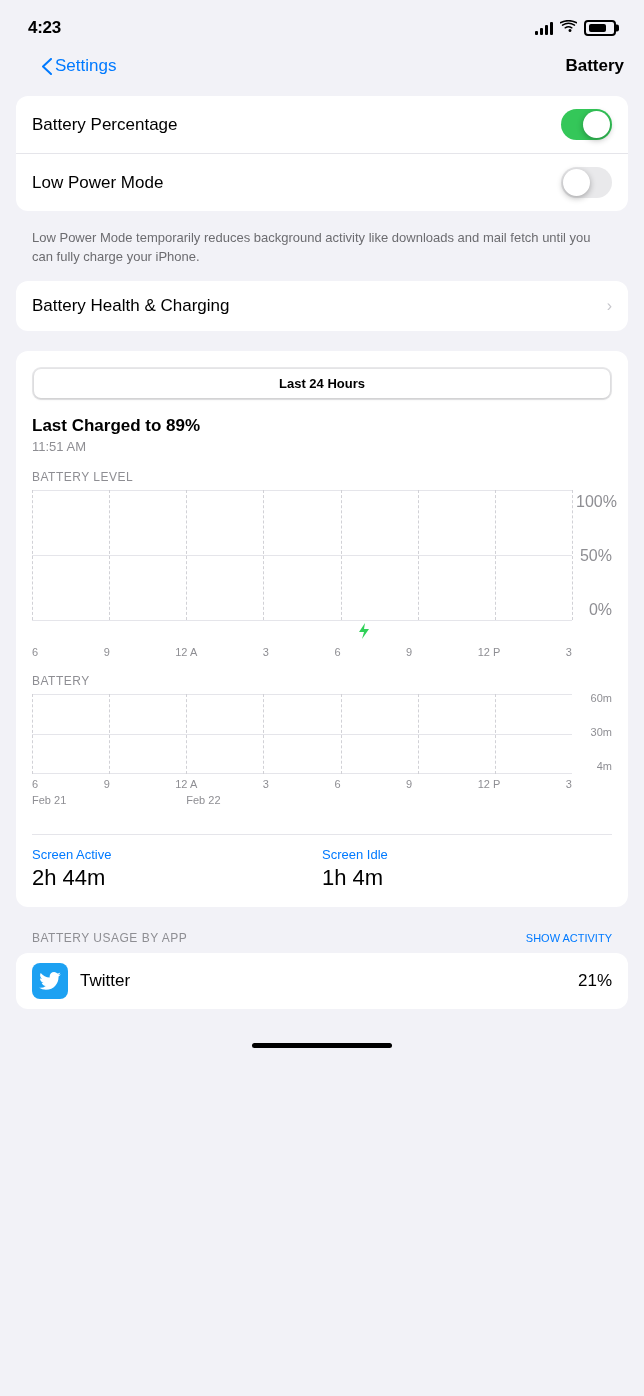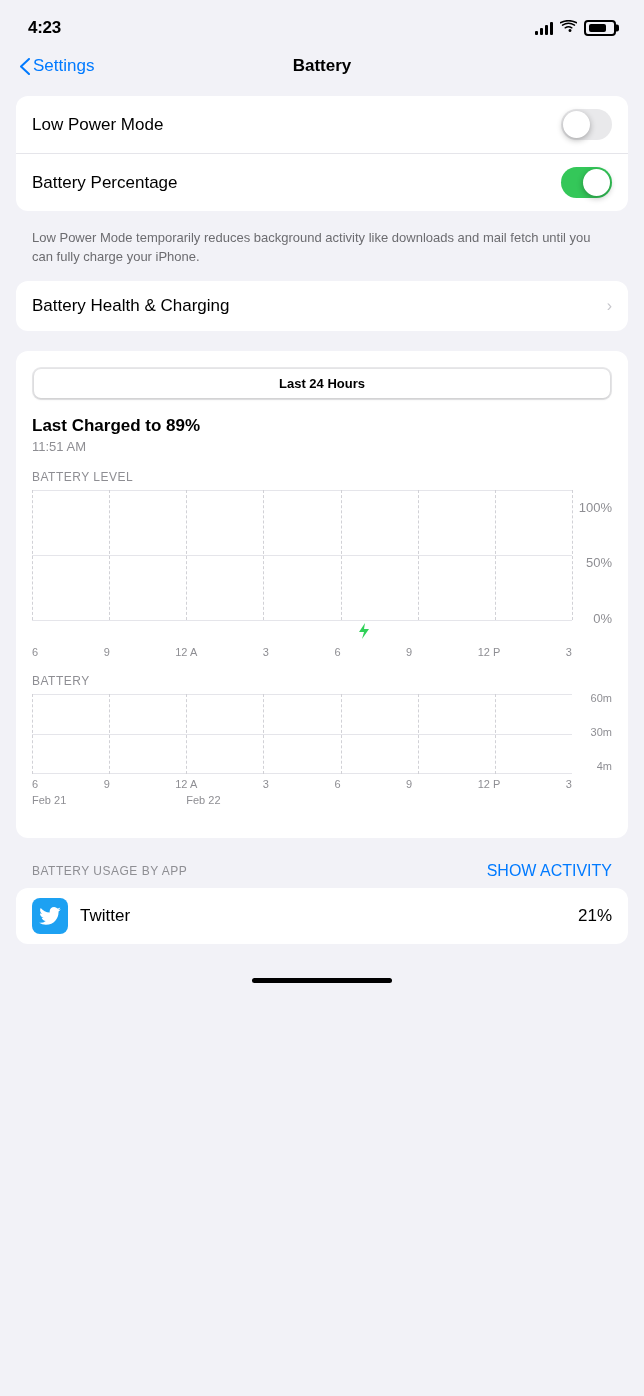--- a/index.html
+++ b/index.html
@@ -67,23 +67,24 @@
     .battery-fill {
       background: #000;
       height: 100%;
       border-radius: 2px;
     }
 
     
     .nav-bar {
       display: flex;
       align-items: center;
-      justify-content: center;
+      justify-content: flex-end;
       padding: 6px 20px 10px;
       position: relative;
+      margin-left: 22px;
     }
     .back-btn {
       position: absolute;
       left: 20px;
       color: #007AFF;
       font-size: 17px;
       display: flex;
       align-items: center;
       gap: 3px;
       cursor: pointer;
@@ -215,26 +216,26 @@
       margin-bottom: 4px;
     }
     .chart-canvas-area {
       position: relative;
       height: 130px;
       width: 100%;
     }
     .chart-y-labels {
       position: absolute;
       right: 0;
-      top: 8px;
+      top: 1px;
       height: 100%;
       display: flex;
       flex-direction: column;
       justify-content: space-between;
-      font-size: 13px;
+      font-size: 16px;
       color: #8e8e93;
       padding: 2px 0;
       width: 36px;
       text-align: right;
     }
     .chart-bars-area {
       position: absolute;
       left: 0;
       top: 0;
       right: 40px;
@@ -308,21 +309,21 @@
       align-items: center;
       padding: 12px 16px 8px;
     }
     .usage-header-label {
       font-size: 12px;
       color: #8e8e93;
       letter-spacing: 0.5px;
       font-weight: 500;
     }
     .show-activity-btn {
-      font-size: 16px;
+      font-size: 11px;
       color: #007AFF;
       font-weight: 500;
       cursor: pointer;
     }
     .app-row {
       display: flex;
       align-items: center;
       padding: 10px 16px;
       background: #fff;
       border-radius: 12px;
@@ -391,28 +392,28 @@
       </svg>
     <span style="color:#007AFF;font-size:17px">Settings</span>
   </div>
   <span class="nav-title">Battery</span>
 </div>
 
 <div class="content">
 
   <div class="card">
     <div class="card-row">
+      <span class="card-row-label">Battery Percentage</span>
+      <div class="toggle on">
+        <div class="toggle-knob"></div>
+      </div>
+    </div>
+    <div class="card-row">
       <span class="card-row-label">Low Power Mode</span>
       <div class="toggle off">
-        <div class="toggle-knob"></div>
-      </div>
-    </div>
-    <div class="card-row">
-      <span class="card-row-label">Battery Percentage</span>
-      <div class="toggle on">
         <div class="toggle-knob"></div>
       </div>
     </div>
   </div>
   <p class="description-text">Low Power Mode temporarily reduces background activity like downloads and mail fetch until you can fully charge your iPhone.</p>
 
   <div class="card" style="margin-bottom:20px">
     <div class="card-row">
       <span class="card-row-label">Battery Health &amp; Charging</span>
       <span class="chevron">›</span>
@@ -701,20 +702,30 @@
       <span>9</span>
       <span>12 P</span>
       <span>3</span>
     </div>
 
     <div style="display:flex;padding-right:40px;font-size:11px;color:#8e8e93;margin-bottom:16px">
       <span style="flex:0 0 28.57%">Feb 21</span>
       <span style="flex:0 0 28.57%">Feb 22</span>
     </div>
 
+    <div class="screen-stats">
+      <div class="screen-stat">
+        <div class="screen-stat-label">Screen Active</div>
+        <div class="screen-stat-value">2h 44m</div>
+      </div>
+      <div class="screen-stat">
+        <div class="screen-stat-label">Screen Idle</div>
+        <div class="screen-stat-value">1h 4m</div>
+      </div>
+    </div>
   </div>
 
   <div>
     <div class="usage-header">
       <span class="usage-header-label">BATTERY USAGE BY APP</span>
       <span class="show-activity-btn">SHOW ACTIVITY</span>
     </div>
 
     <div class="app-row">
       <div class="app-icon">

